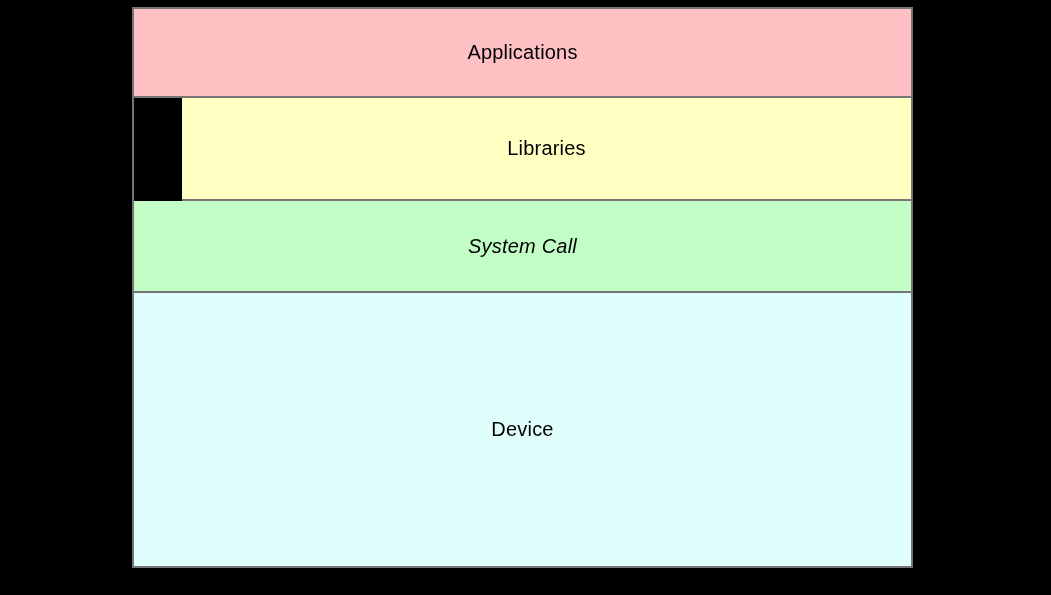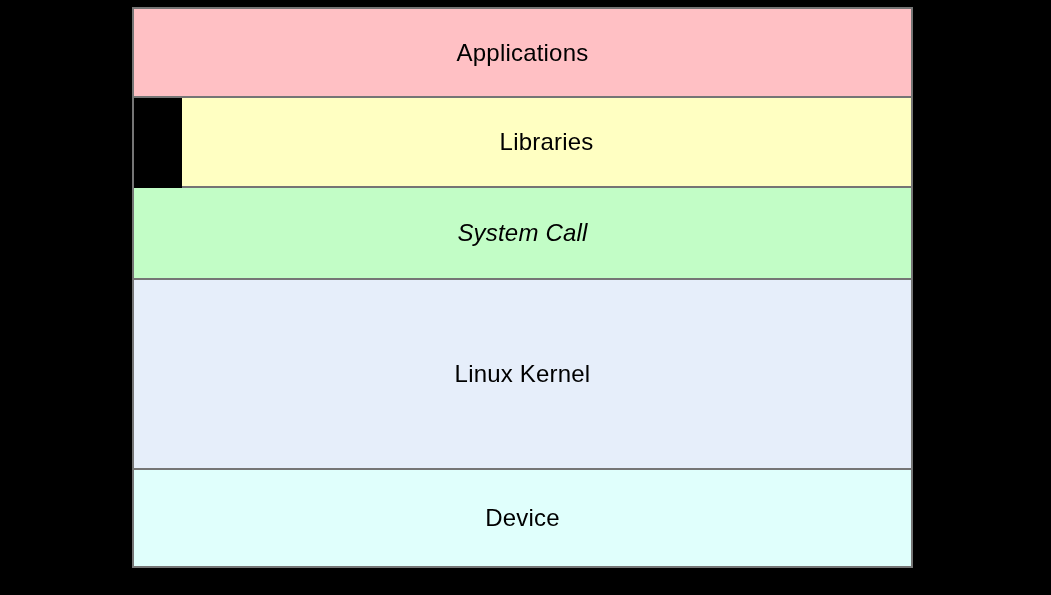--- a/index.html
+++ b/index.html
@@ -31,27 +31,27 @@
     align-items: center;
     justify-content: center;
     border-bottom: 2px solid #757575;
     flex: 0 0 auto;
   }
   .layer:last-child {
     border-bottom: none;
     flex: 1 1 auto;
   }
   .layer-label {
-    font-size: 24px;
+    font-size: 20px;
     color: #000000;
     letter-spacing: 0.2px;
     white-space: nowrap;
   }
   .h-applications { height: 89px; }
-  .h-libraries    { height: 90px; margin-left: 48px; }
+  .h-libraries    { height: 103px; margin-left: 48px; }
   .h-system-call  { height: 92px; font-style: italic; }
   .h-linux-kernel { height: 190px; }
   .h-device       { height: 98px; }
 </style>
 </head>
 <body>
 
 <div class="stack-frame">
 
   <div class="layer h-applications" style="background-color: rgb(255, 192, 196);">
@@ -59,21 +59,18 @@
   </div>
 
   <div class="layer h-libraries" style="background-color: rgb(255, 255, 194);">
     <span class="layer-label">Libraries</span>
   </div>
 
   <div class="layer h-system-call" style="background-color: rgb(194, 253, 198);">
     <span class="layer-label">System Call</span>
   </div>
 
-  <div class="layer h-linux-kernel" style="background-color: rgb(230, 238, 250);">
-    <span class="layer-label">Linux Kernel</span>
-  </div>
 
   <div class="layer h-device" style="background-color: rgb(224, 255, 252);">
     <span class="layer-label">Device</span>
   </div>
 
 </div>
 
 </body></html>

